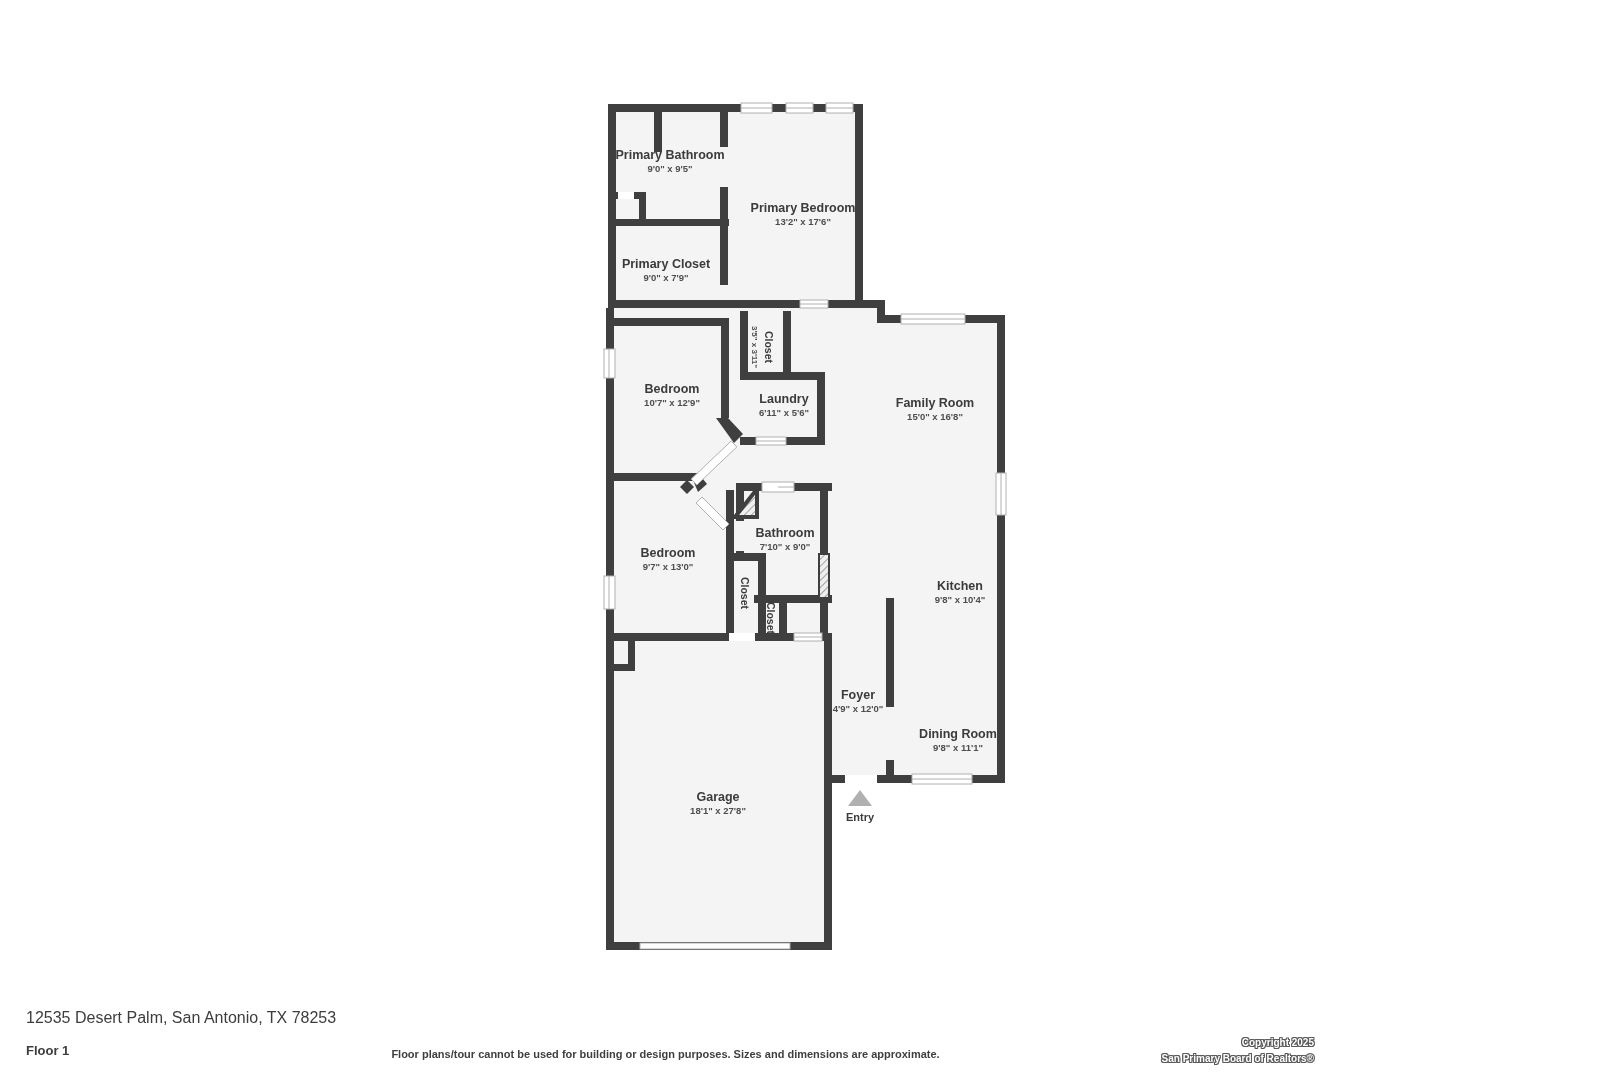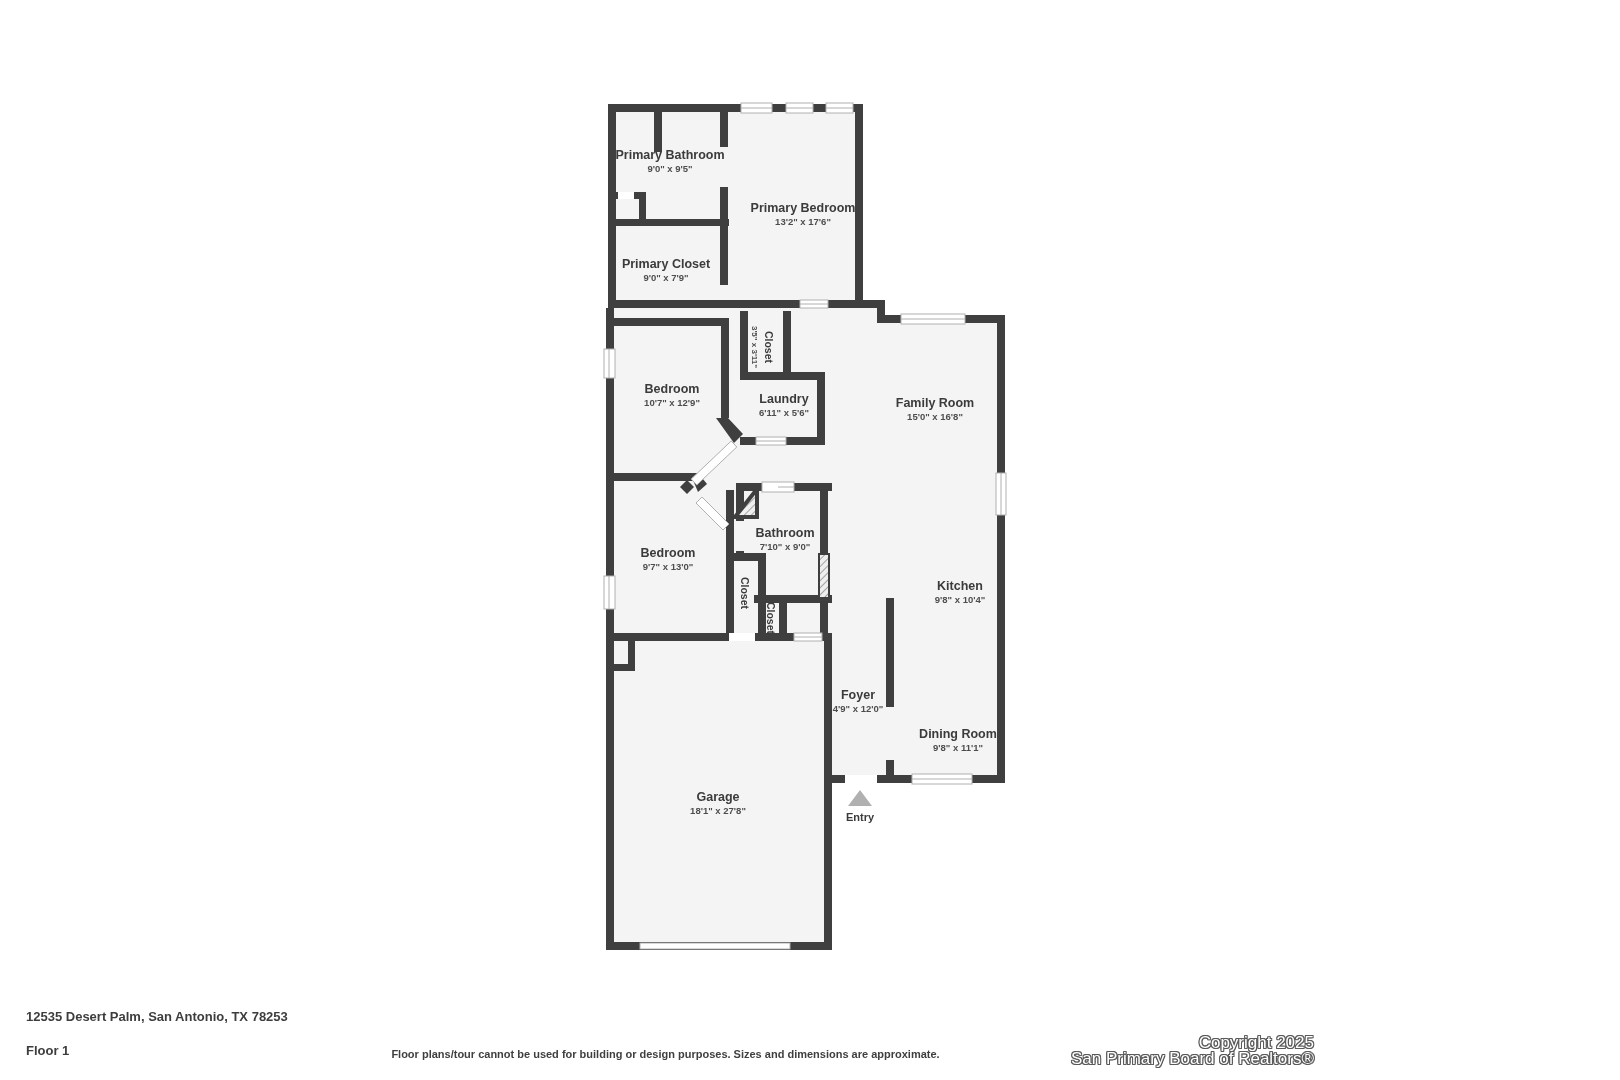--- a/index.html
+++ b/index.html
@@ -4,26 +4,26 @@
 <style>
   html,body{margin:0;padding:0;background:#fff;}
   .canvas{position:relative;width:1324px;height:1080px;background:#ffffff;overflow:hidden;
           font-family:"Liberation Sans","DejaVu Sans",sans-serif;}
   svg text{font-family:"Liberation Sans","DejaVu Sans",sans-serif;}
   .room-name{font-size:12.5px;font-weight:700;fill:#3b3b3b;}
   .room-dims{font-size:9.5px;font-weight:600;fill:#4d4d4d;}
   .room-name-sm{font-size:10.5px;font-weight:700;fill:#3b3b3b;}
   .room-dims-sm{font-size:8px;font-weight:600;fill:#4d4d4d;}
   .entry-label{font-size:11px;font-weight:700;fill:#3b3b3b;}
-  .footer-address{position:absolute;left:26px;top:1009px;font-size:13px;font-weight:700;color:#3d3d3d;}
+  .footer-address{position:absolute;left:26px;top:1009px;font-size:16px;font-weight:400;color:#3d3d3d;}
   .footer-floor{position:absolute;left:26px;top:1043px;font-size:13px;font-weight:700;color:#3d3d3d;}
   .footer-disclaimer{position:absolute;left:50%;transform:translateX(-50%);top:1048px;
                      font-size:11px;font-weight:700;color:#3f3f3f;white-space:nowrap;padding-left:7px;}
   .footer-copyright{position:absolute;right:10px;top:1035px;text-align:right;
-                    font-size:17px;font-weight:400;line-height:16px;color:#ffffff;
+                    font-size:10px;font-weight:700;line-height:16px;color:#ffffff;
                     text-shadow:-1px -1px 0 #5a5a5a,1px -1px 0 #5a5a5a,-1px 1px 0 #5a5a5a,
                                 1px 1px 0 #5a5a5a,0 1px 0 #5a5a5a,0 -1px 0 #5a5a5a,
                                 1px 0 0 #5a5a5a,-1px 0 0 #5a5a5a;}
 </style>
 </head>
 <body>
 
 <div class="canvas">
 
   <svg width="1620" height="1080" viewBox="0 0 1620 1080">

